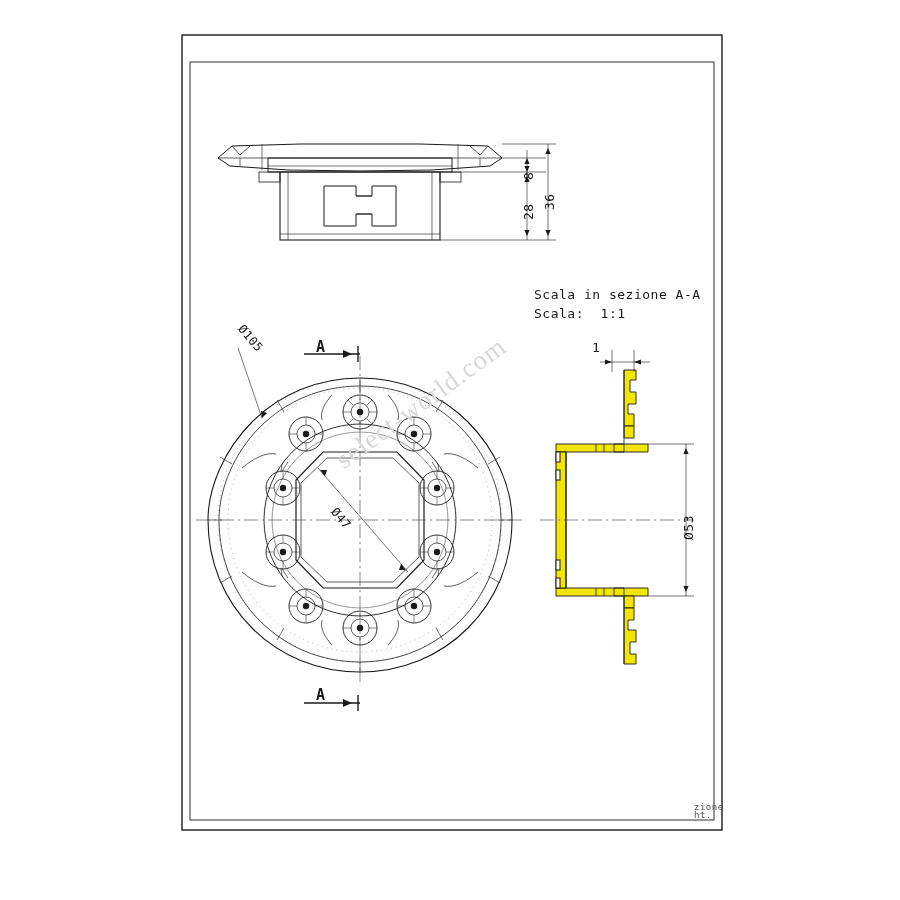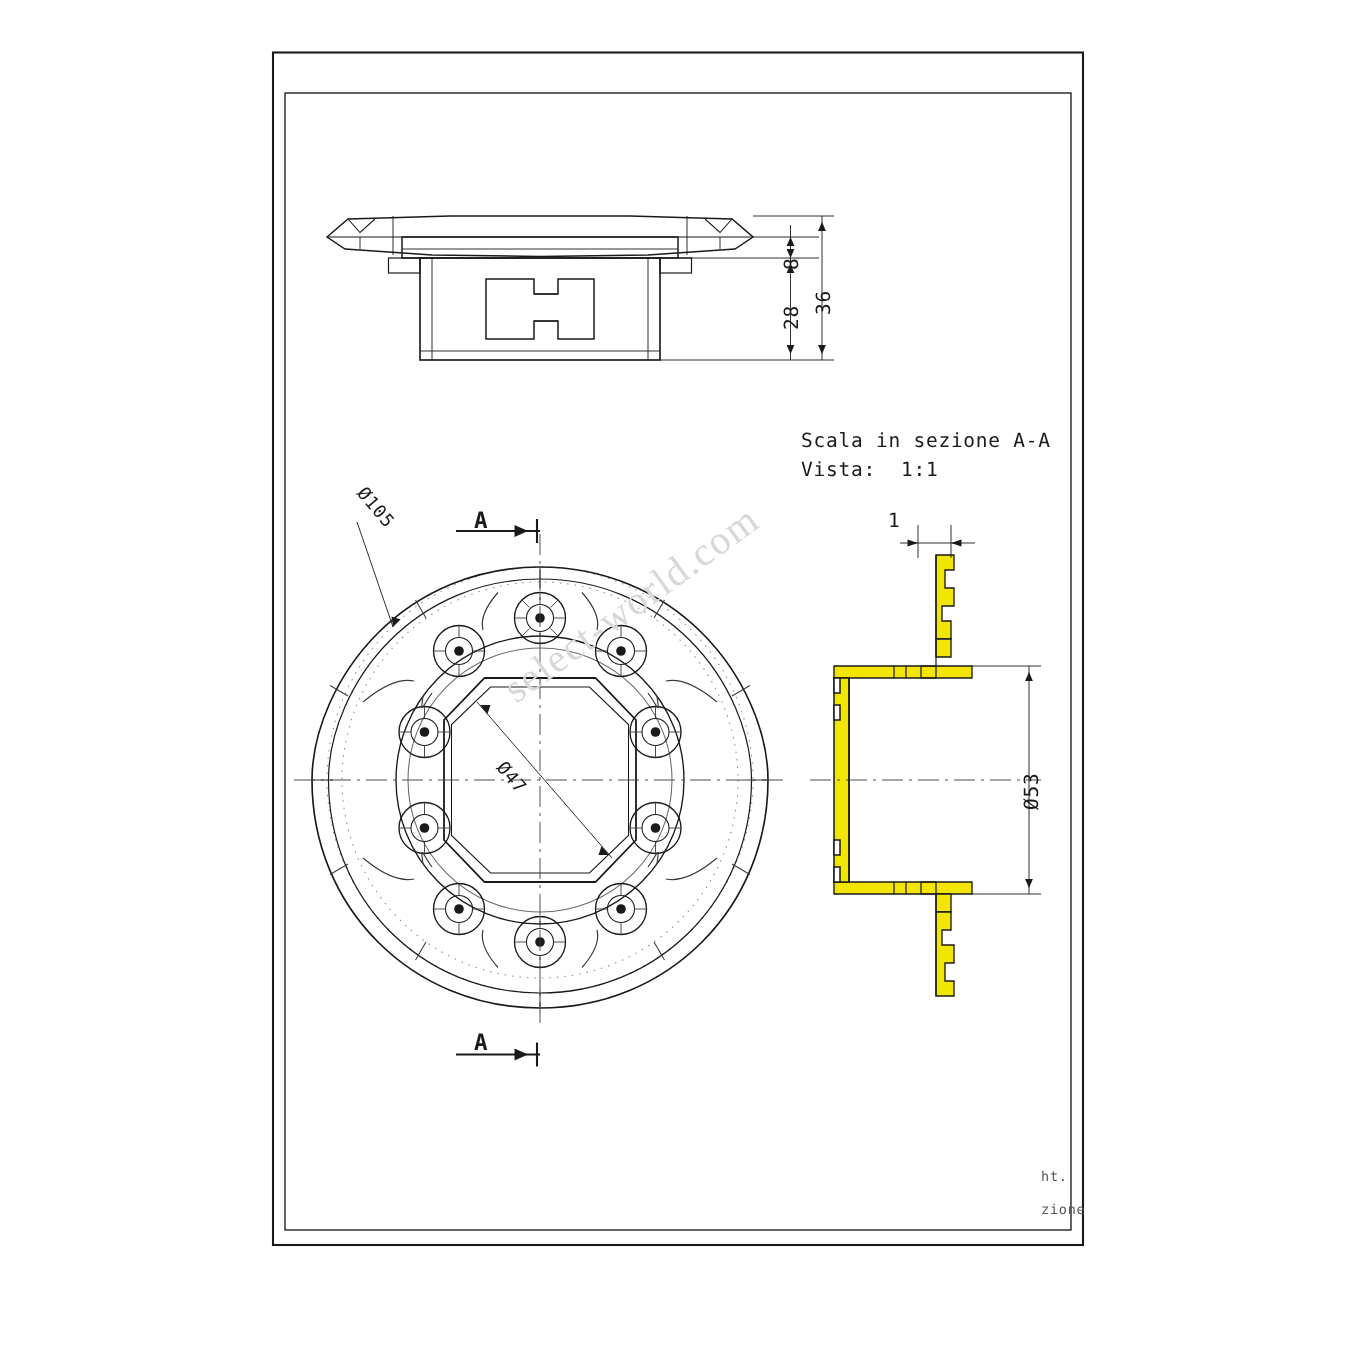--- a/index.html
+++ b/index.html
@@ -325,29 +325,29 @@
       <path d="M686,448 l-2.6,6 l5.2,0 Z" fill="#1a1a1a" stroke="none"></path>
       <path d="M686,592 l-2.6,-6 l5.2,0 Z" fill="#1a1a1a" stroke="none"></path>
     </g>
   </svg>
 
   <div class="txt dim-v" style="left:521px; top:180px;">8</div>
   <div class="txt dim-v" style="left:521px; top:220px;">28</div>
   <div class="txt dim-v" style="left:542px; top:210px;">36</div>
 
   <div class="txt note-title" style="left:534px; top:285px;">Scala in sezione A-A</div>
-  <div class="txt note-title" style="left:534px; top:304px;">Vista:  1:1</div>
+  <div class="txt note-title" style="left:534px; top:304px;">Scala:  1:1</div>
 
   <div class="txt dim-rot" style="left:246px; top:322px; transform: rotate(50deg);">Ø105</div>
   <div class="txt dim-rot" style="left:339px; top:505px; transform: rotate(50deg);">Ø47</div>
 
   <div class="txt section-letter" style="left:316px; top:338px;">A</div>
   <div class="txt section-letter" style="left:316px; top:686px;">A</div>
 
   <div class="txt dim" style="left:592px; top:340px;">1</div>
   <div class="txt dim-v" style="left:681px; top:540px;">Ø53</div>
 
   <div class="txt corner-note" style="left:694px; top:802px;">zione</div>
-  <div class="txt corner-note" style="left:694px; top:780px;">ht.</div>
+  <div class="txt corner-note" style="left:694px; top:810px;">ht.</div>
 
   <div class="watermark">select-world.com</div>
 
 </div>
 
 </body></html>

